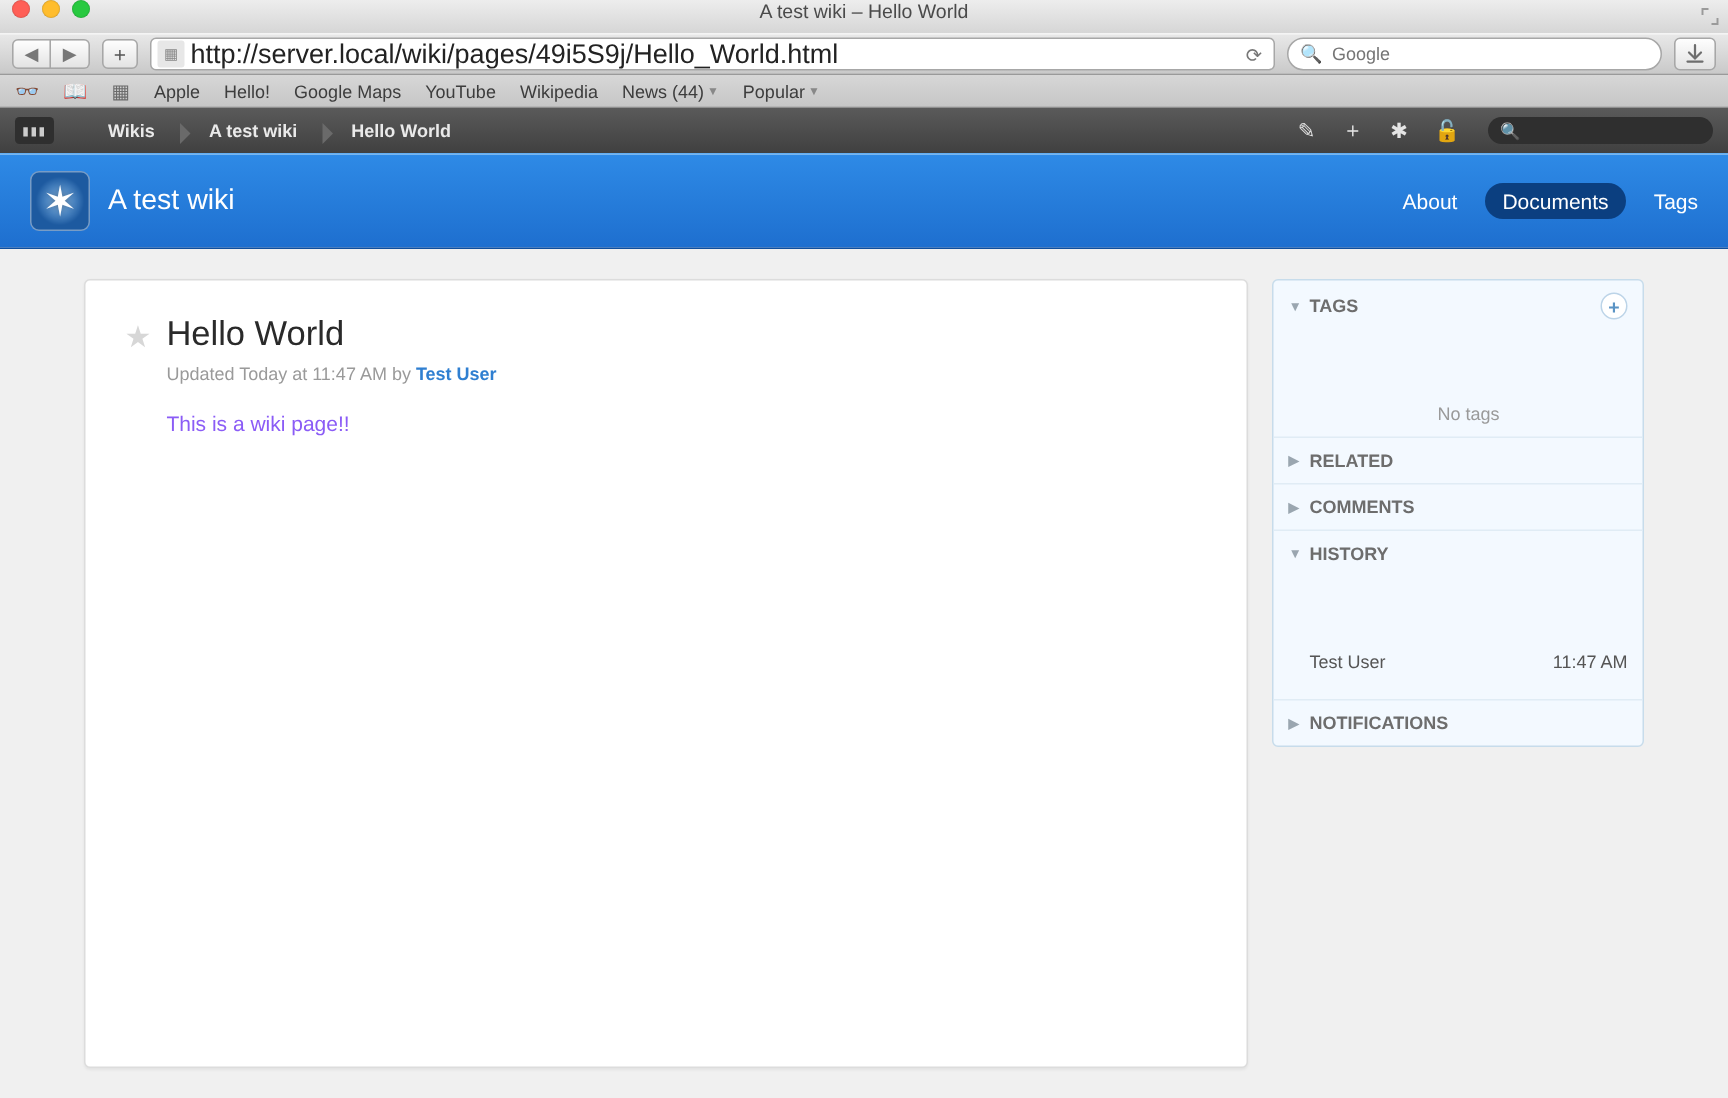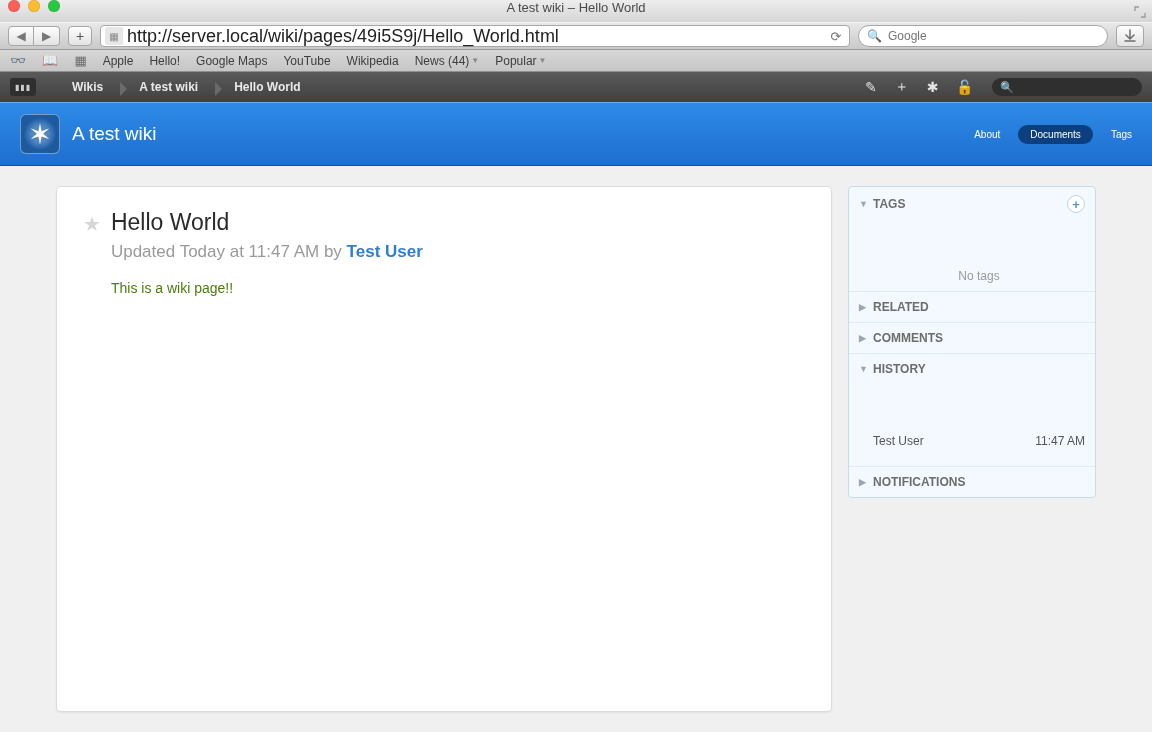--- a/index.html
+++ b/index.html
@@ -47,33 +47,33 @@
 .crumb:last-of-type::after { display:none; }
 .wb-right { margin-left:auto; display:flex; align-items:center; gap:18px; }
 .wb-icon { color:#e5e5e5; font-size:14px; }
 .wb-search { width:150px; height:18px; background:#2f2f2f; border-radius:9px; display:flex; align-items:center; padding:0 8px; color:#aaa; font-size:11px; }
 
 
 .wikiheader { height:64px; background:linear-gradient(#2e8ae6,#1e6fcf); border-top:1px solid #63aef2; border-bottom:1px solid #0f4f9e; display:flex; align-items:center; padding:0 20px; color:#fff; }
 .wh-logo { width:40px; height:40px; margin-right:12px; border-radius:6px; background:radial-gradient(circle at center,#fff 0,#fff 2px,#7fb5e8 2px,#1d5aa0 60%); display:flex;align-items:center;justify-content:center; position:relative; overflow:hidden; border:1px solid rgba(255,255,255,.4);}
 .wh-logo::before { content:'✶'; font-size:28px; color:#fff; text-shadow:0 0 4px rgba(0,0,0,.4);}
 .wh-title { font-size:19px; font-weight:500; }
-.wh-nav { margin-left:auto; display:flex; align-items:center; gap:18px; font-size:10px; }
+.wh-nav { margin-left:auto; display:flex; align-items:center; gap:18px; font-size:14px; }
 .wh-nav a { color:#fff; text-decoration:none; font-weight:500; }
 .wh-nav .active { background:#0b3f80; padding:4px 12px; border-radius:12px; }
 
 
 .content { display:flex; padding:20px 56px; gap:16px; background:#f0f0f0; height:calc(100% - 22px - 28px - 22px - 30px - 64px); }
 .doc { flex:1; background:#fff; border:1px solid #dcdcdc; border-radius:4px; padding:22px 26px; box-shadow:0 1px 2px rgba(0,0,0,.06);}
 .doc-head { display:flex; align-items:flex-start; gap:10px; }
 .star { color:#d7d7d7; font-size:20px; margin-top:3px;}
 .doc h1 { font-size:23px; font-weight:500; color:#2a2a2a; }
-.doc .meta { font-size:17px; color:#9a9a9a; margin:6px 0 16px 0; }
+.doc .meta { font-size:12px; color:#9a9a9a; margin:6px 0 16px 0; }
 .doc .meta a { color:#2f7fd1; text-decoration:none; font-weight:600; }
-.doc .body { font-size:14px; color:#4d7c0f;margin-top:18px; }
+.doc .body { font-size:14px; color:#8b5cf6;margin-top:18px; }
 
 
 .panel { width:248px; background:#f3f9ff; border:1px solid #c7dceb; border-radius:4px; align-self:flex-start;}
 .panel-head { height:28px; background:linear-gradient(#c8e0f2,#a7cdea); border-bottom:1px solid #a7c6de; border-radius:4px 4px 0 0; display:flex; align-items:center; padding:0 10px; color:#3b6c95; font-size:12px; font-weight:700; }
 .panel-head .close { margin-left:auto; width:18px;height:18px;border-radius:50%;background:#b8d2e7;color:#fff;display:flex;align-items:center;justify-content:center;font-size:11px;}
 .sect { border-top:1px solid #e0ecf5; }
 .sect:first-of-type { border-top:none; }
 .sect-head { display:flex; align-items:center; padding:8px 10px; font-size:12px; font-weight:700; color:#6d6d6d; }
 .sect-head .tri { width:10px; font-size:9px; color:#9aa6b0; margin-right:4px;}
 .sect-head .add { margin-left:auto; width:18px;height:18px;border-radius:50%;border:1px solid #bcd4e8;background:#fff;color:#5a93c4;display:flex;align-items:center;justify-content:center;font-size:13px;}

